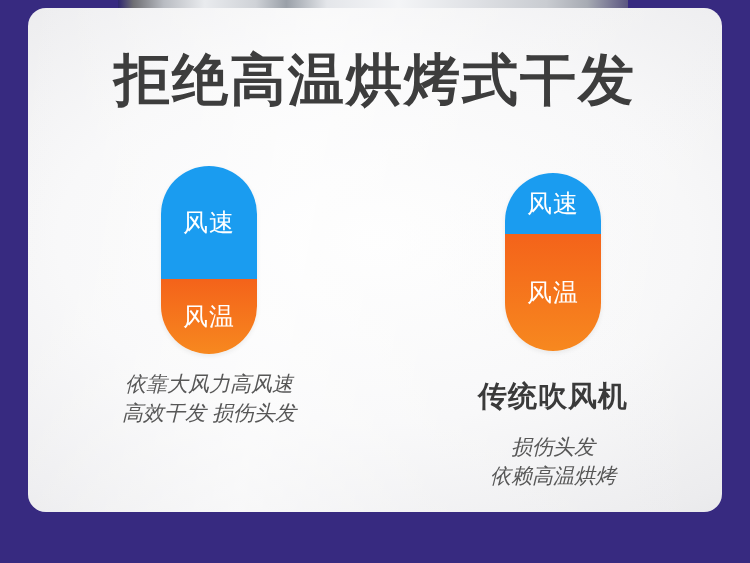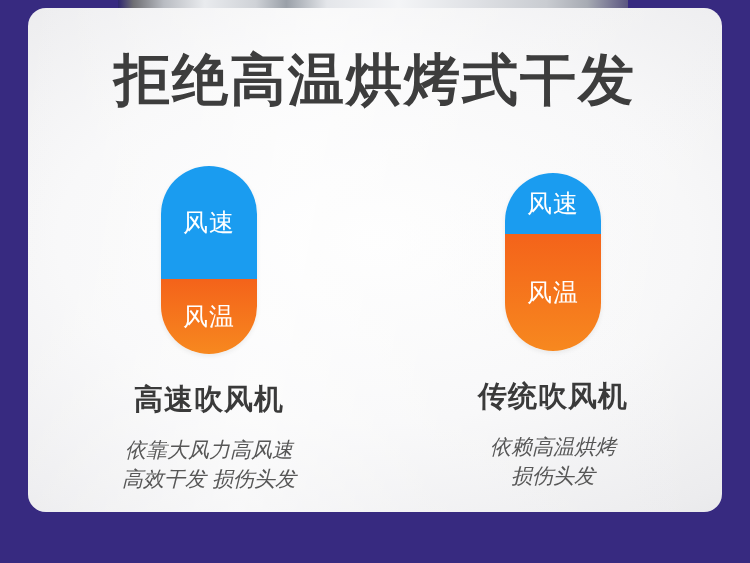--- a/index.html
+++ b/index.html
@@ -164,34 +164,33 @@
 
     <div class="headline">拒绝高温烘烤式干发</div>
 
     <div class="columns">
 
       <div class="col col-left">
         <div class="pill pill-left">
           <div class="seg seg-speed" style="height: 60%; background: rgb(26, 156, 240);">风速</div>
           <div class="seg seg-temp" style="height: 40%;">风温</div>
         </div>
-        <div class="col-title">高速吹风机</div>
         <div class="col-desc">
           <span class="line">依靠大风力高风速</span>
           <span class="line">高效干发 损伤头发</span>
         </div>
       </div>
 
       <div class="col col-right">
         <div class="pill pill-right">
           <div class="seg seg-speed" style="height: 34%; background: rgb(26, 156, 240);">风速</div>
           <div class="seg seg-temp" style="height: 66%;">风温</div>
         </div>
         <div class="col-title">传统吹风机</div>
         <div class="col-desc">
+          <span class="line">损伤头发</span>
           <span class="line">依赖高温烘烤</span>
-          <span class="line">损伤头发</span>
         </div>
       </div>
 
     </div>
   </div>
 </div>
 
 </body></html>

